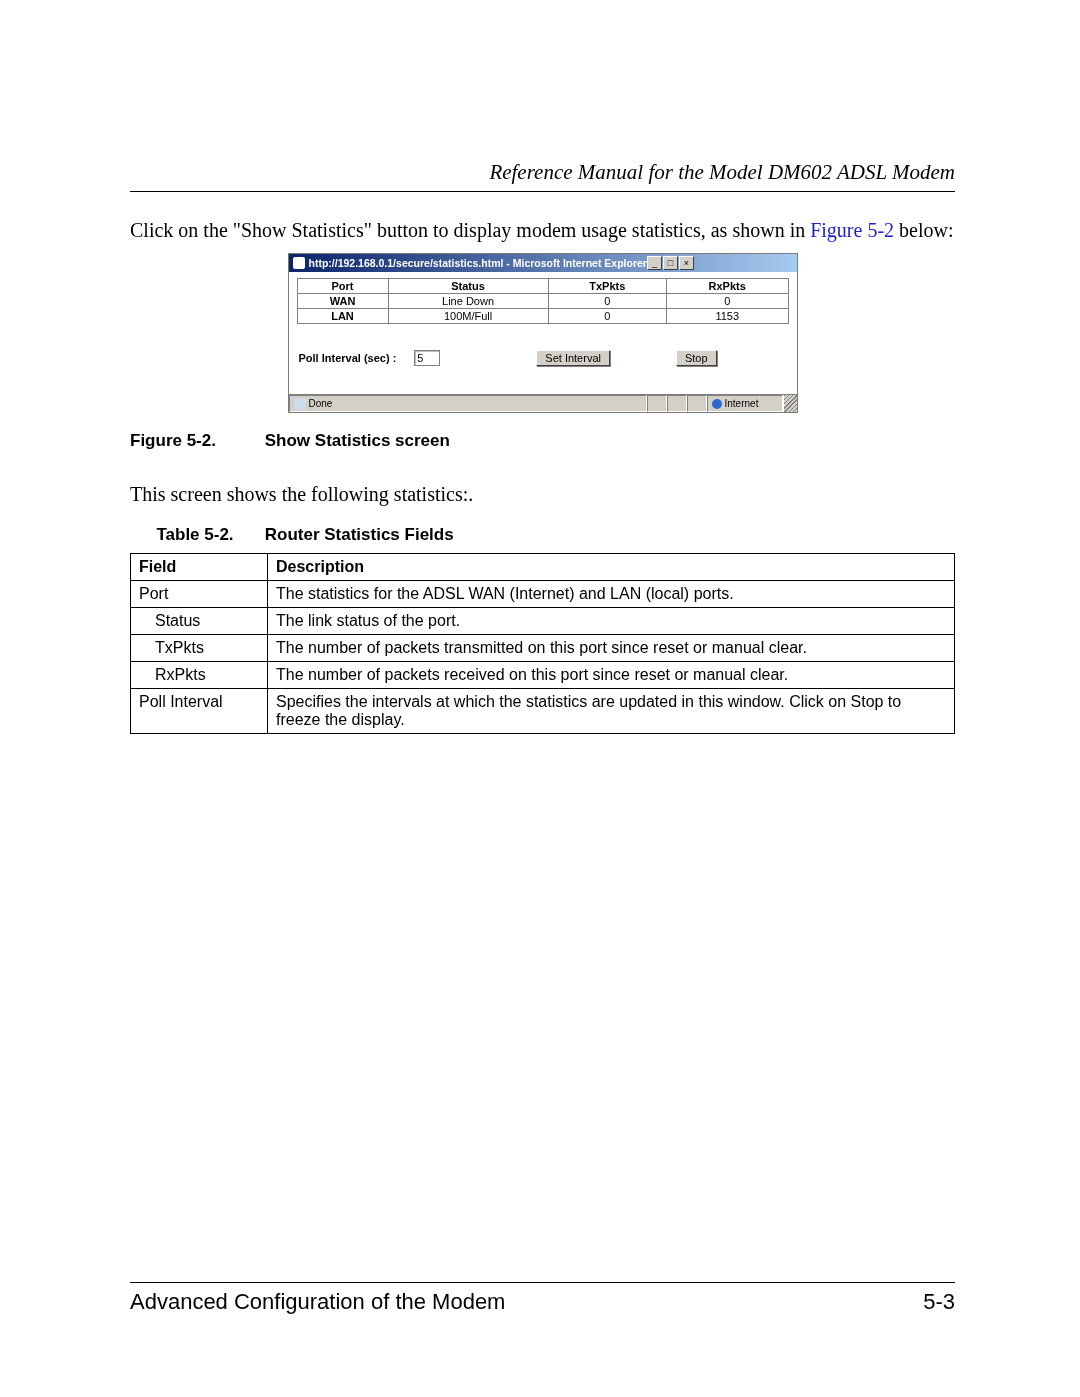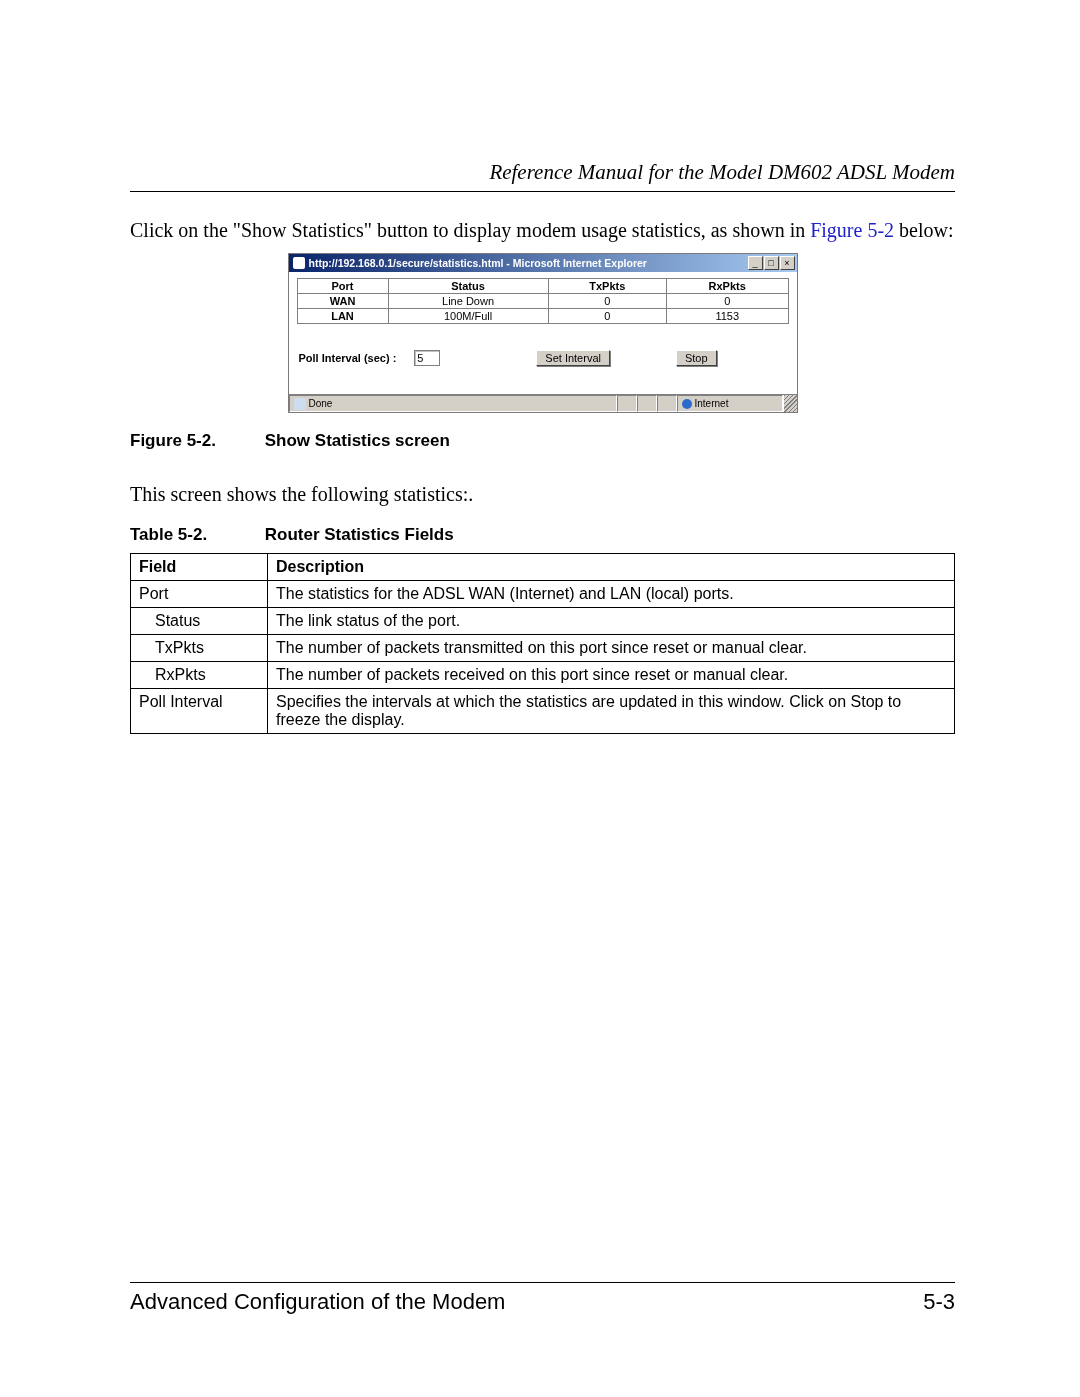--- a/index.html
+++ b/index.html
@@ -33,21 +33,21 @@
     width: 510px;
     margin: 8px auto 18px auto;
     border: 1px solid #7a7a7a;
     font-family: Tahoma, Arial, sans-serif;
     font-size: 11px;
     background: #fff;
   }
   .titlebar {
     display: flex;
     align-items: center;
-    justify-content: space-between;
+    justify-content: flex-start;
     background: linear-gradient(to right, #0a246a, #a6caf0);
     color: #fff;
     height: 18px;
     padding: 0 2px 0 4px;
   }
   .titlebar-left { display: flex; align-items: center; gap: 4px; }
   .ie-icon { width: 12px; height: 12px; background: #fff; border-radius: 2px; display:inline-block; }
   .title-text { font-weight: bold; font-size: 10.5px; }
   .winbtns { display: flex; gap: 1px; }
   .winbtn {
@@ -113,41 +113,41 @@
     border: 1px solid #fff;
     border-left-color: #808080;
     border-top-color: #808080;
     padding: 1px 4px;
     display: flex;
     align-items: center;
     gap: 3px;
   }
   .status-pane.main { flex: 1; }
   .status-pane.small { width: 20px; }
-  .status-pane.internet { width: 106px; }
+  .status-pane.internet { width: 76px; }
   .status-icon { width: 10px; height: 10px; border-radius: 50%; background: #2a6bcc; display:inline-block; }
   .grip { width: 14px; background:
     repeating-linear-gradient(135deg, #808080 0 1px, #d4d0c8 1px 3px);
     border-left: 1px solid #fff;
   }
 
   .caption {
     font-family: Arial, Helvetica, sans-serif;
     font-weight: bold;
     font-size: 17px;
     margin: 10px 0 30px 0;
   }
   .caption .cap-label { display:inline-block; width: 130px; }
   .table-caption {
     font-family: Arial, Helvetica, sans-serif;
     font-weight: bold;
     font-size: 17px;
     margin: 18px 0 8px 0;
   }
-  .table-caption .cap-label { display:inline-block; width: 130px; }
+  .table-caption .cap-label { display:inline-block; width: 130px; text-align: center; }
 
   .desc-table {
     width: 100%;
     border-collapse: collapse;
     font-family: Arial, Helvetica, sans-serif;
     font-size: 16px;
     border-radius: 15px;
   }
   .desc-table th, .desc-table td {
     border: 1px solid #000;

